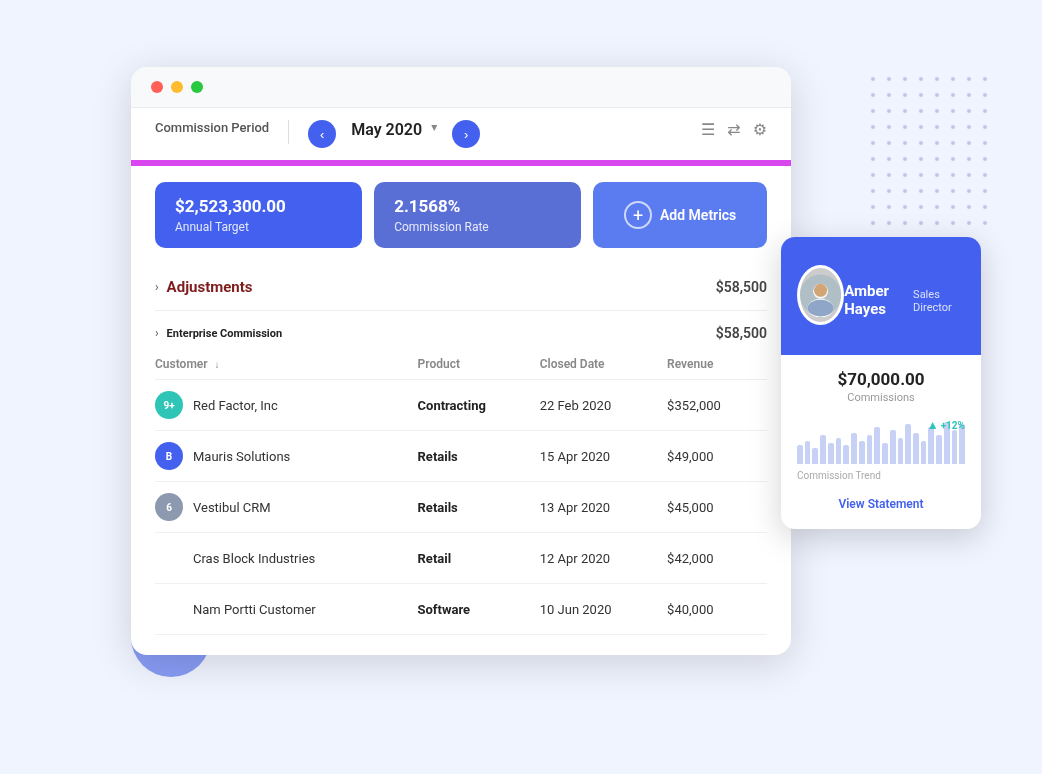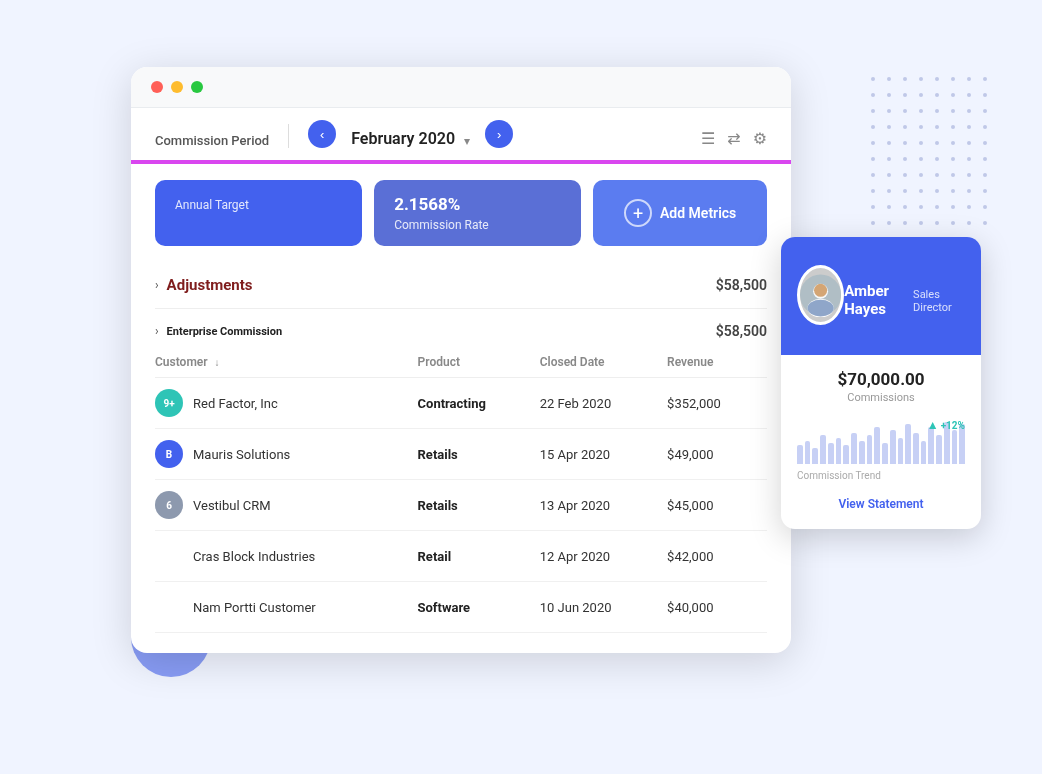--- a/index.html
+++ b/index.html
@@ -81,23 +81,23 @@
       border-radius: 50%;
     }
     .tl-red { background: #ff5f57; }
     .tl-yellow { background: #febc2e; }
     .tl-green { background: #28c840; }
 
     
     .header-bar {
       padding: 12px 24px;
       display: flex;
-      align-items: flex-end;
+      align-items: flex-start;
       gap: 5px;
-      border-bottom: 4px solid #d946ef;
+      border-bottom: 6px solid #d946ef;
       background: #fff;
     }
     .commission-period-label {
       font-size: 13px;
       color: #555;
       font-weight: 500;
       margin-right: 14px;
     }
     .divider-v {
       width: 1px;
@@ -491,32 +491,33 @@
     <div class="title-bar">
       <div class="traffic-light tl-red"></div>
       <div class="traffic-light tl-yellow"></div>
       <div class="traffic-light tl-green"></div>
     </div>
 
     <div class="header-bar">
       <span class="commission-period-label">Commission Period</span>
       <div class="divider-v"></div>
       <button class="nav-btn nav-btn-prev">‹</button>
-      <span class="period-title">February 2020</span>
+      <span class="period-title">May 2020</span>
       <button class="period-dropdown">▾</button>
       <button class="nav-btn nav-btn-next">›</button>
       <div class="header-actions">
         <span class="header-icon">☰</span>
         <span class="header-icon">⇄</span>
         <span class="header-icon">⚙</span>
       </div>
     </div>
 
     <div class="metrics-bar">
       <div class="metric-card metric-card-blue">
+        <div class="metric-value">$2,523,300.00</div>
         <div class="metric-label">Annual Target</div>
       </div>
       <div class="metric-card metric-card-purple">
         <div class="metric-value">2.1568%</div>
         <div class="metric-label">Commission Rate</div>
       </div>
       <div class="metric-card metric-card-add">
         <div class="add-icon-circle">+</div>
         <span class="add-metrics-label">Add Metrics</span>
       </div>

